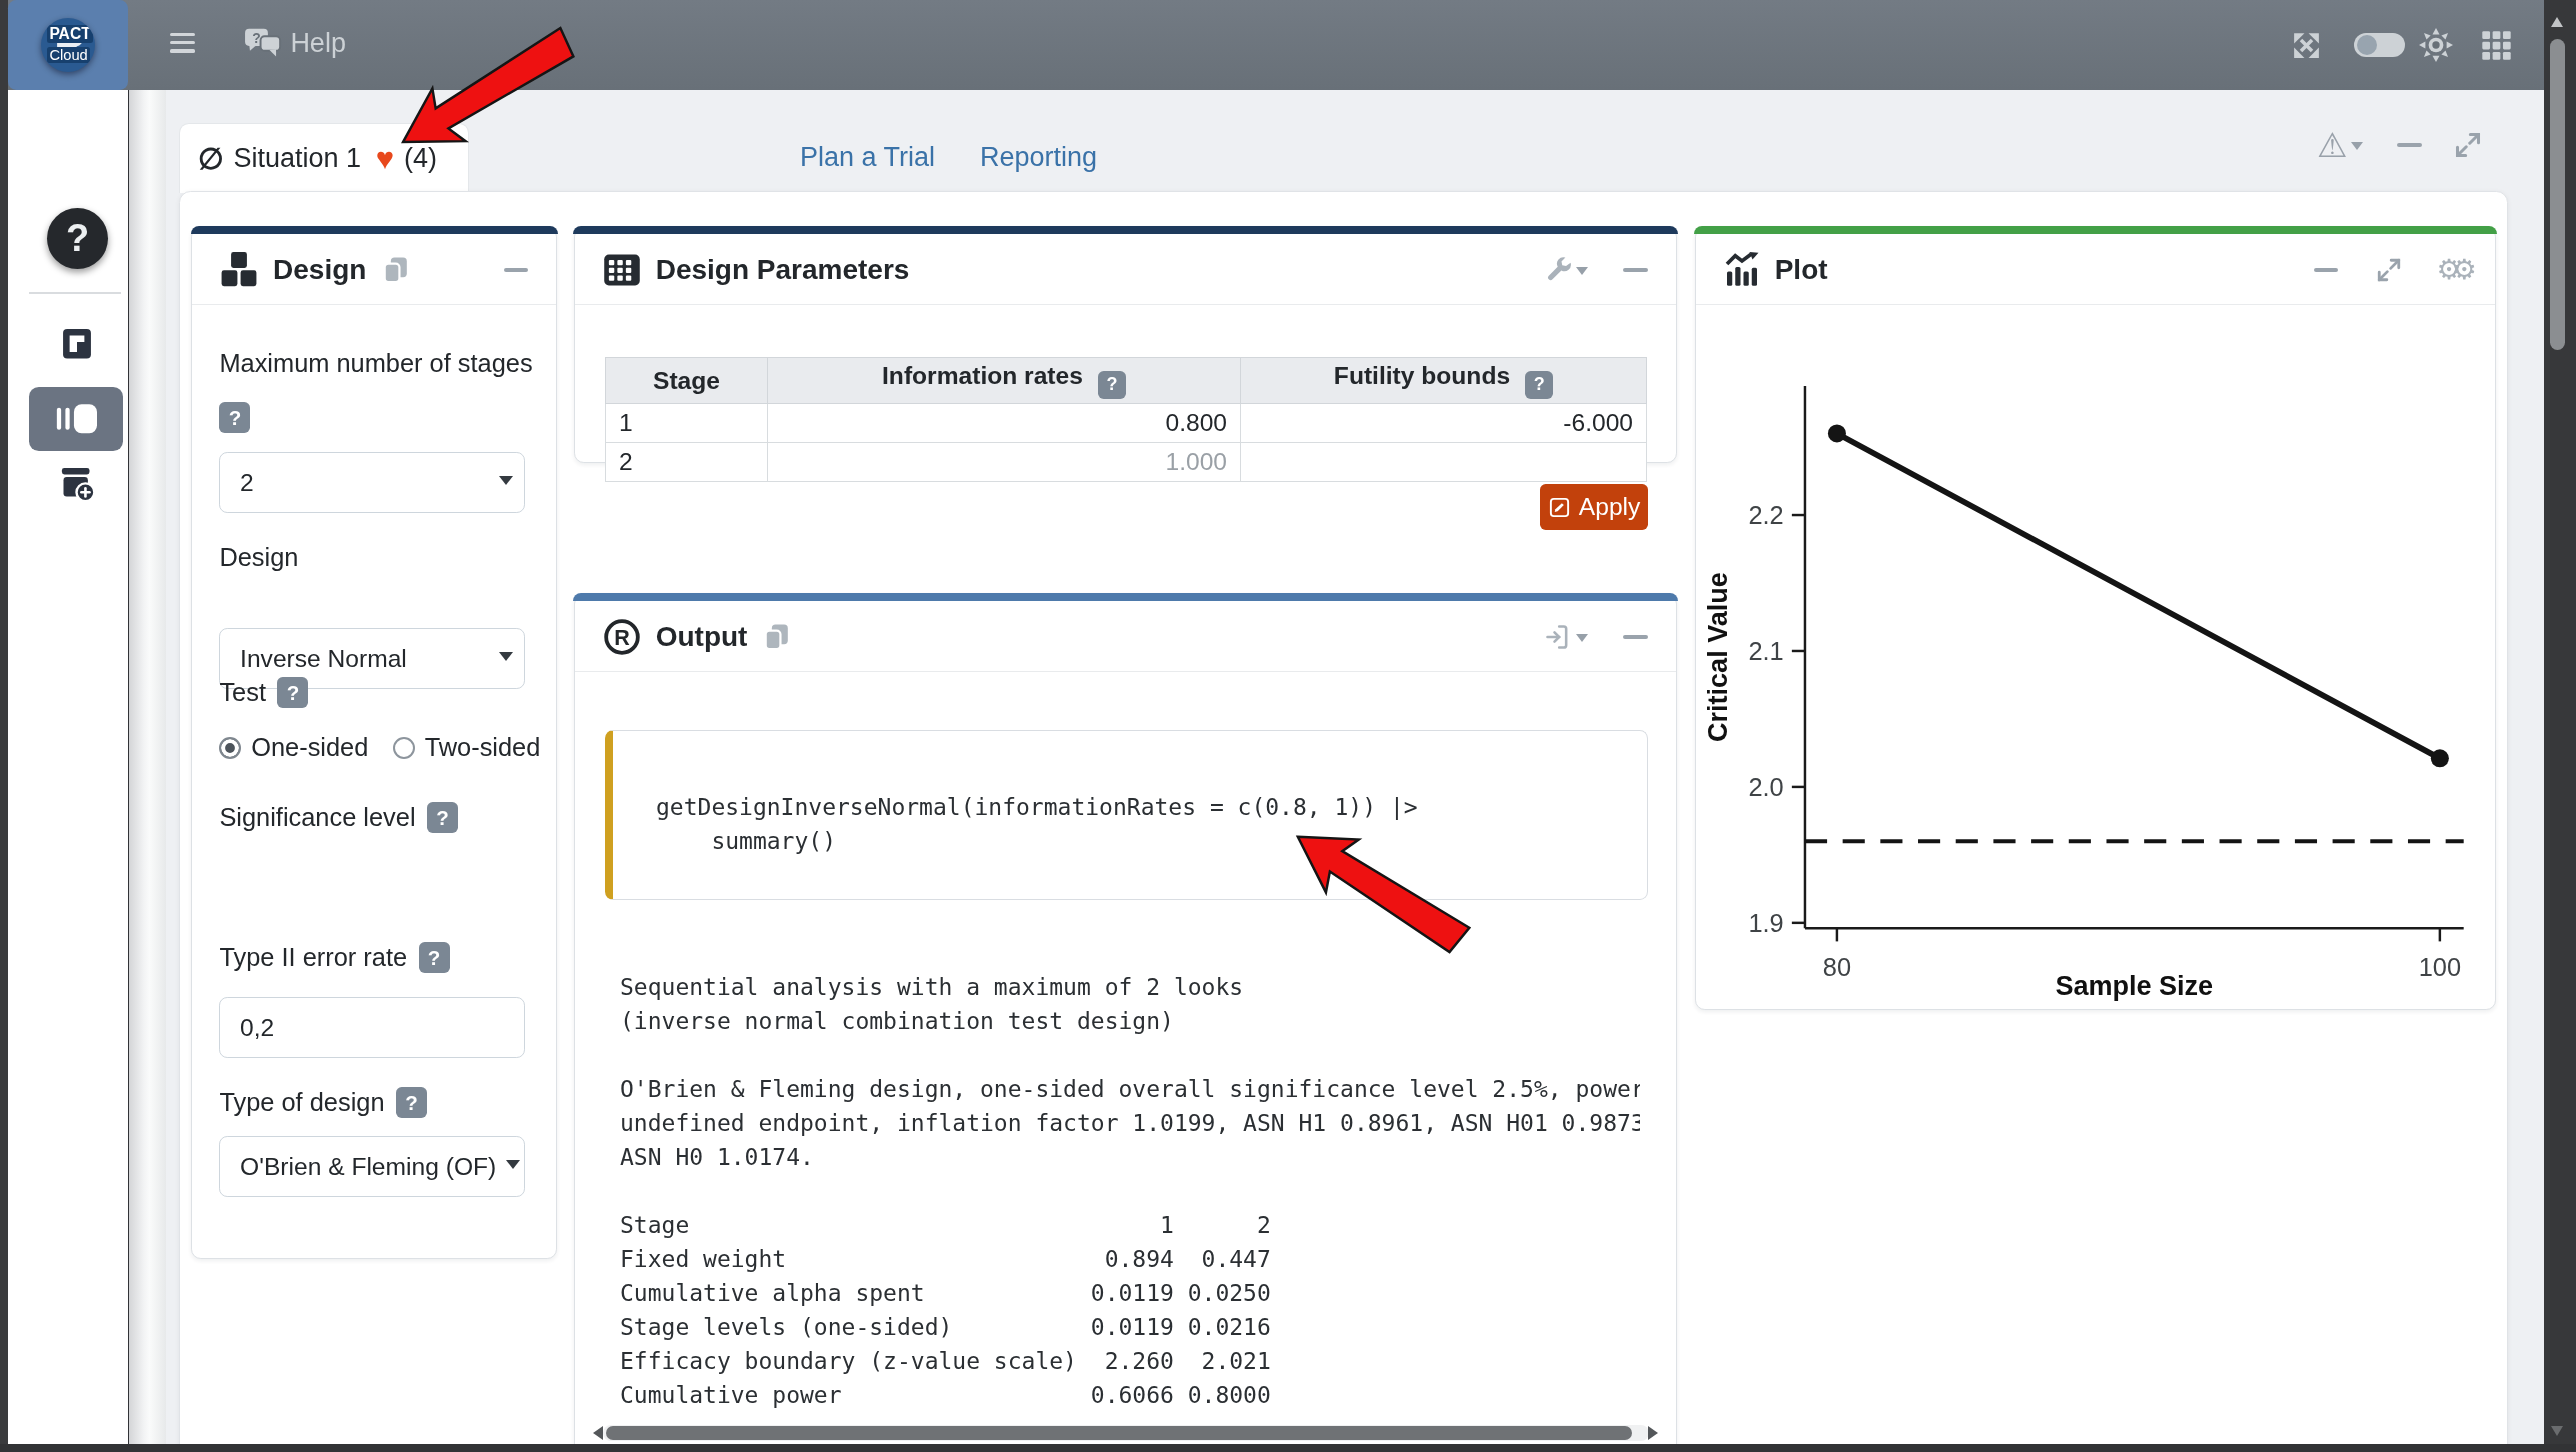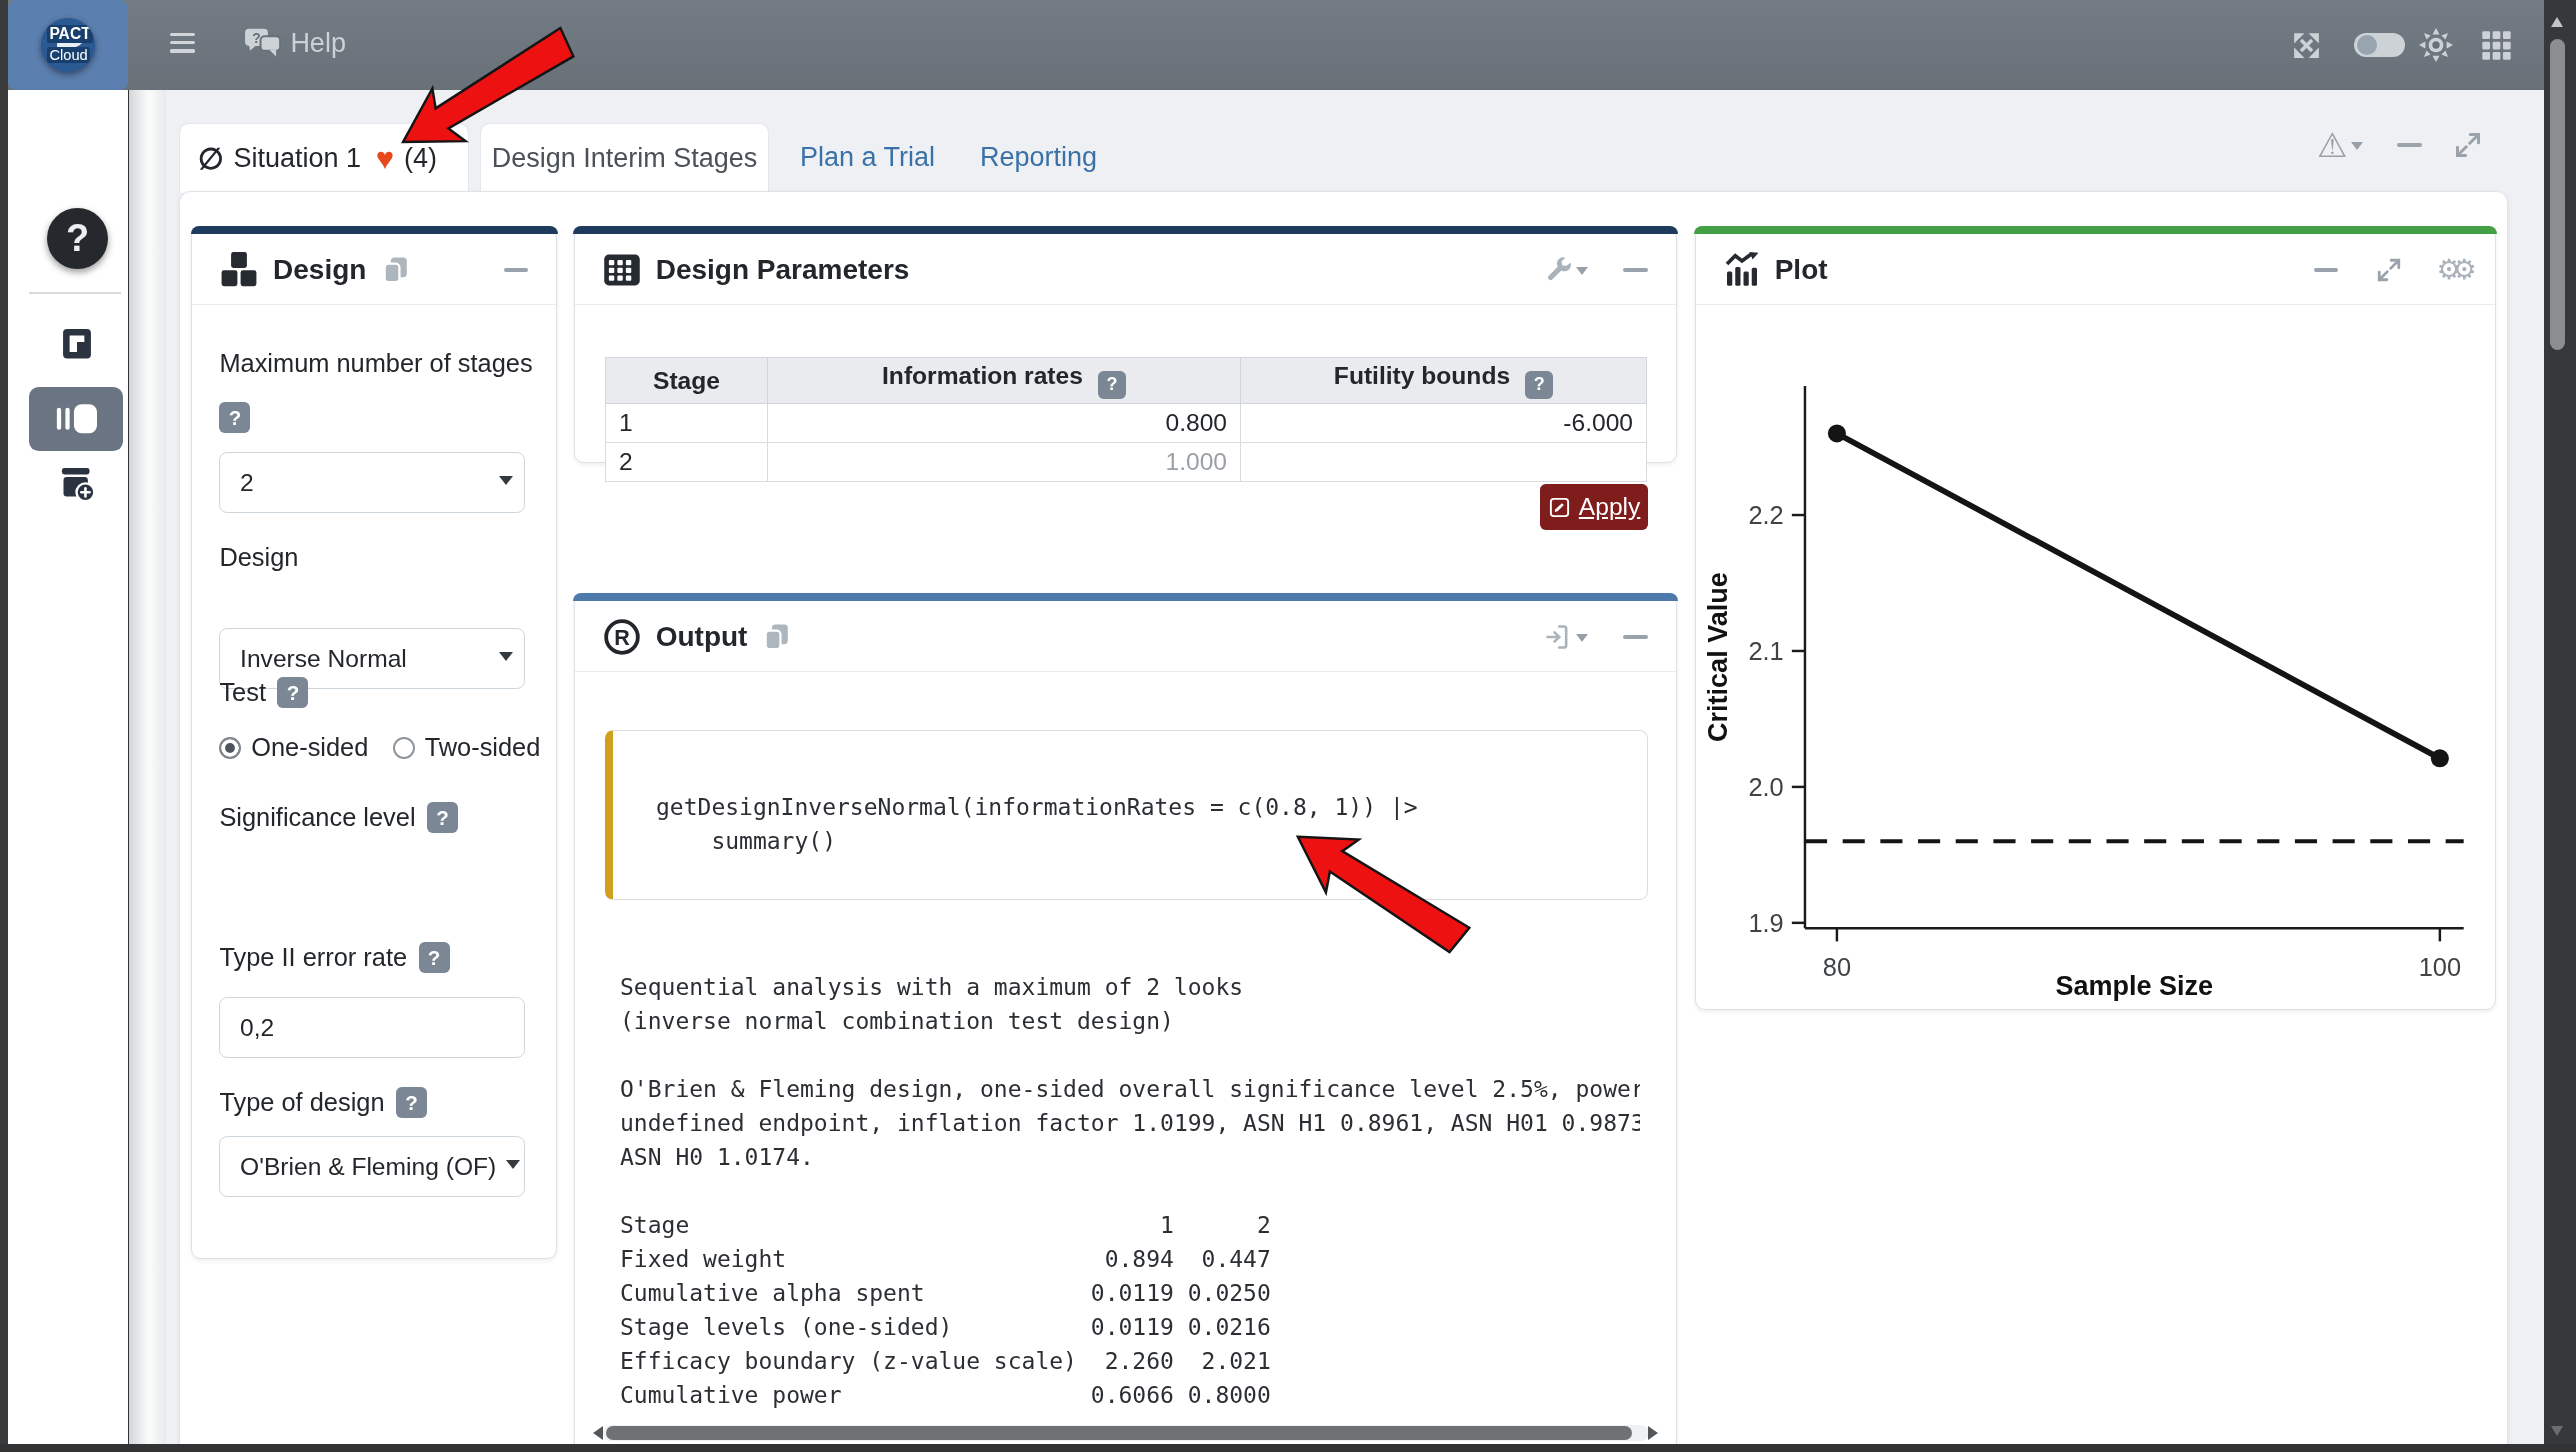--- a/index.html
+++ b/index.html
@@ -63,22 +63,22 @@
         display:flex;align-items:center;padding:0 19.7px;font-size:24.6px;color:#23272b;cursor:pointer;box-sizing:border-box;font-family:inherit;}
   .selcaret{position:absolute;right:11.5px;top:23px;width:0;height:0;border:7.4px solid transparent;border-top:9.8px solid #343a40;}
   .radio{display:inline-block;width:18px;height:18px;border-radius:50%;border:2.5px solid #8d959d;background:#fff;cursor:pointer;}
   .radio.on{background:#4d545b;box-shadow:inset 0 0 0 4.1px #fff;border-color:#7f878f;}
   .rlbl{font-size:25.4px;color:#23272b;}
   .dptable{position:absolute;border-collapse:collapse;font-size:24.6px;color:#23272b;table-layout:fixed;}
   .dptable th{background:#e9ebee;font-weight:600;border:1.6px solid #d2d6da;height:43px;text-align:center;}
   .dptable td{border:1.6px solid #d8dcdf;height:38px;padding:0 13px;text-align:right;background:#fff;}
   .dptable td.c1{text-align:left;}
   .muted{color:#9aa0a6;}
-  #apply{position:absolute;left:965px;top:256px;width:108px;height:46px;background:#7f1d1d;color:#fff;
-         border:none;border-radius:5.7px;font-size:24.6px;display:flex;align-items:center;justify-content:center;gap:8.2px;cursor:pointer;font-family:inherit;text-decoration:underline;}
+  #apply{position:absolute;left:965px;top:256px;width:108px;height:46px;background:#c2410c;color:#fff;
+         border:none;border-radius:5.7px;font-size:24.6px;display:flex;align-items:center;justify-content:center;gap:8.2px;cursor:pointer;font-family:inherit;}
   .mono{font-family:"DejaVu Sans Mono",monospace;font-size:23px;line-height:34px;color:#2b2f33;white-space:pre;margin:0;overflow:hidden;}
   #codebox{position:absolute;left:30px;top:135px;width:1043px;height:170px;background:#fff;border:1.6px solid #d9dde2;
            border-left:8.2px solid #cfa020;border-radius:8.2px;box-sizing:border-box;padding:59px 0 0 43px;}
   
   #rsb{position:absolute;right:0;top:0;width:32px;height:1453px;background:#37383a;}
   #rsb .thumb{position:absolute;left:5.7px;top:39px;width:15.6px;height:311px;background:#8b8e91;border-radius:8.2px;}
   #rsb .up{position:absolute;left:7.4px;top:10.7px;width:0;height:0;border:6.6px solid transparent;border-bottom:10.7px solid #c2c4c6;}
   #rsb .dn{position:absolute;left:7.4px;bottom:11.5px;width:0;height:0;border:6.6px solid transparent;border-top:10.7px solid #6a6c6e;}
   #bbar{position:absolute;left:0;top:1444px;width:2576px;height:8.2px;background:#323335;}
   #lstrip{position:absolute;left:0;top:0;width:8.2px;height:1453px;background:#3a3b3d;}
@@ -209,23 +209,20 @@
 
   <div id="splitter"></div>
 
   <main id="main">
 
     <div class="tab" style="left:13px;width:290px;padding:0 18px;gap:9.8px;">
       <span style="font-size:29.5px;font-weight:700;">∅</span>
       <span>Situation 1</span>
       <span style="font-size:31px;color:#e8481c;margin-left:4.9px;">♥</span>
       <span>(4)</span>
-    </div>
-    <div class="tab" style="left:314px;width:289px;justify-content:center;color:#4a5158;">
-      <span>Design Interim Stages</span>
     </div>
     <button class="tablink" style="left:628px;">
       <span>Plan a Trial</span>
     </button>
     <button class="tablink" style="left:808px;">
       <span>Reporting</span>
     </button>
 
     <div class="abs" style="left:2151px;top:38px;display:flex;align-items:center;gap:14.7px;">
       <button class="icbtn">

